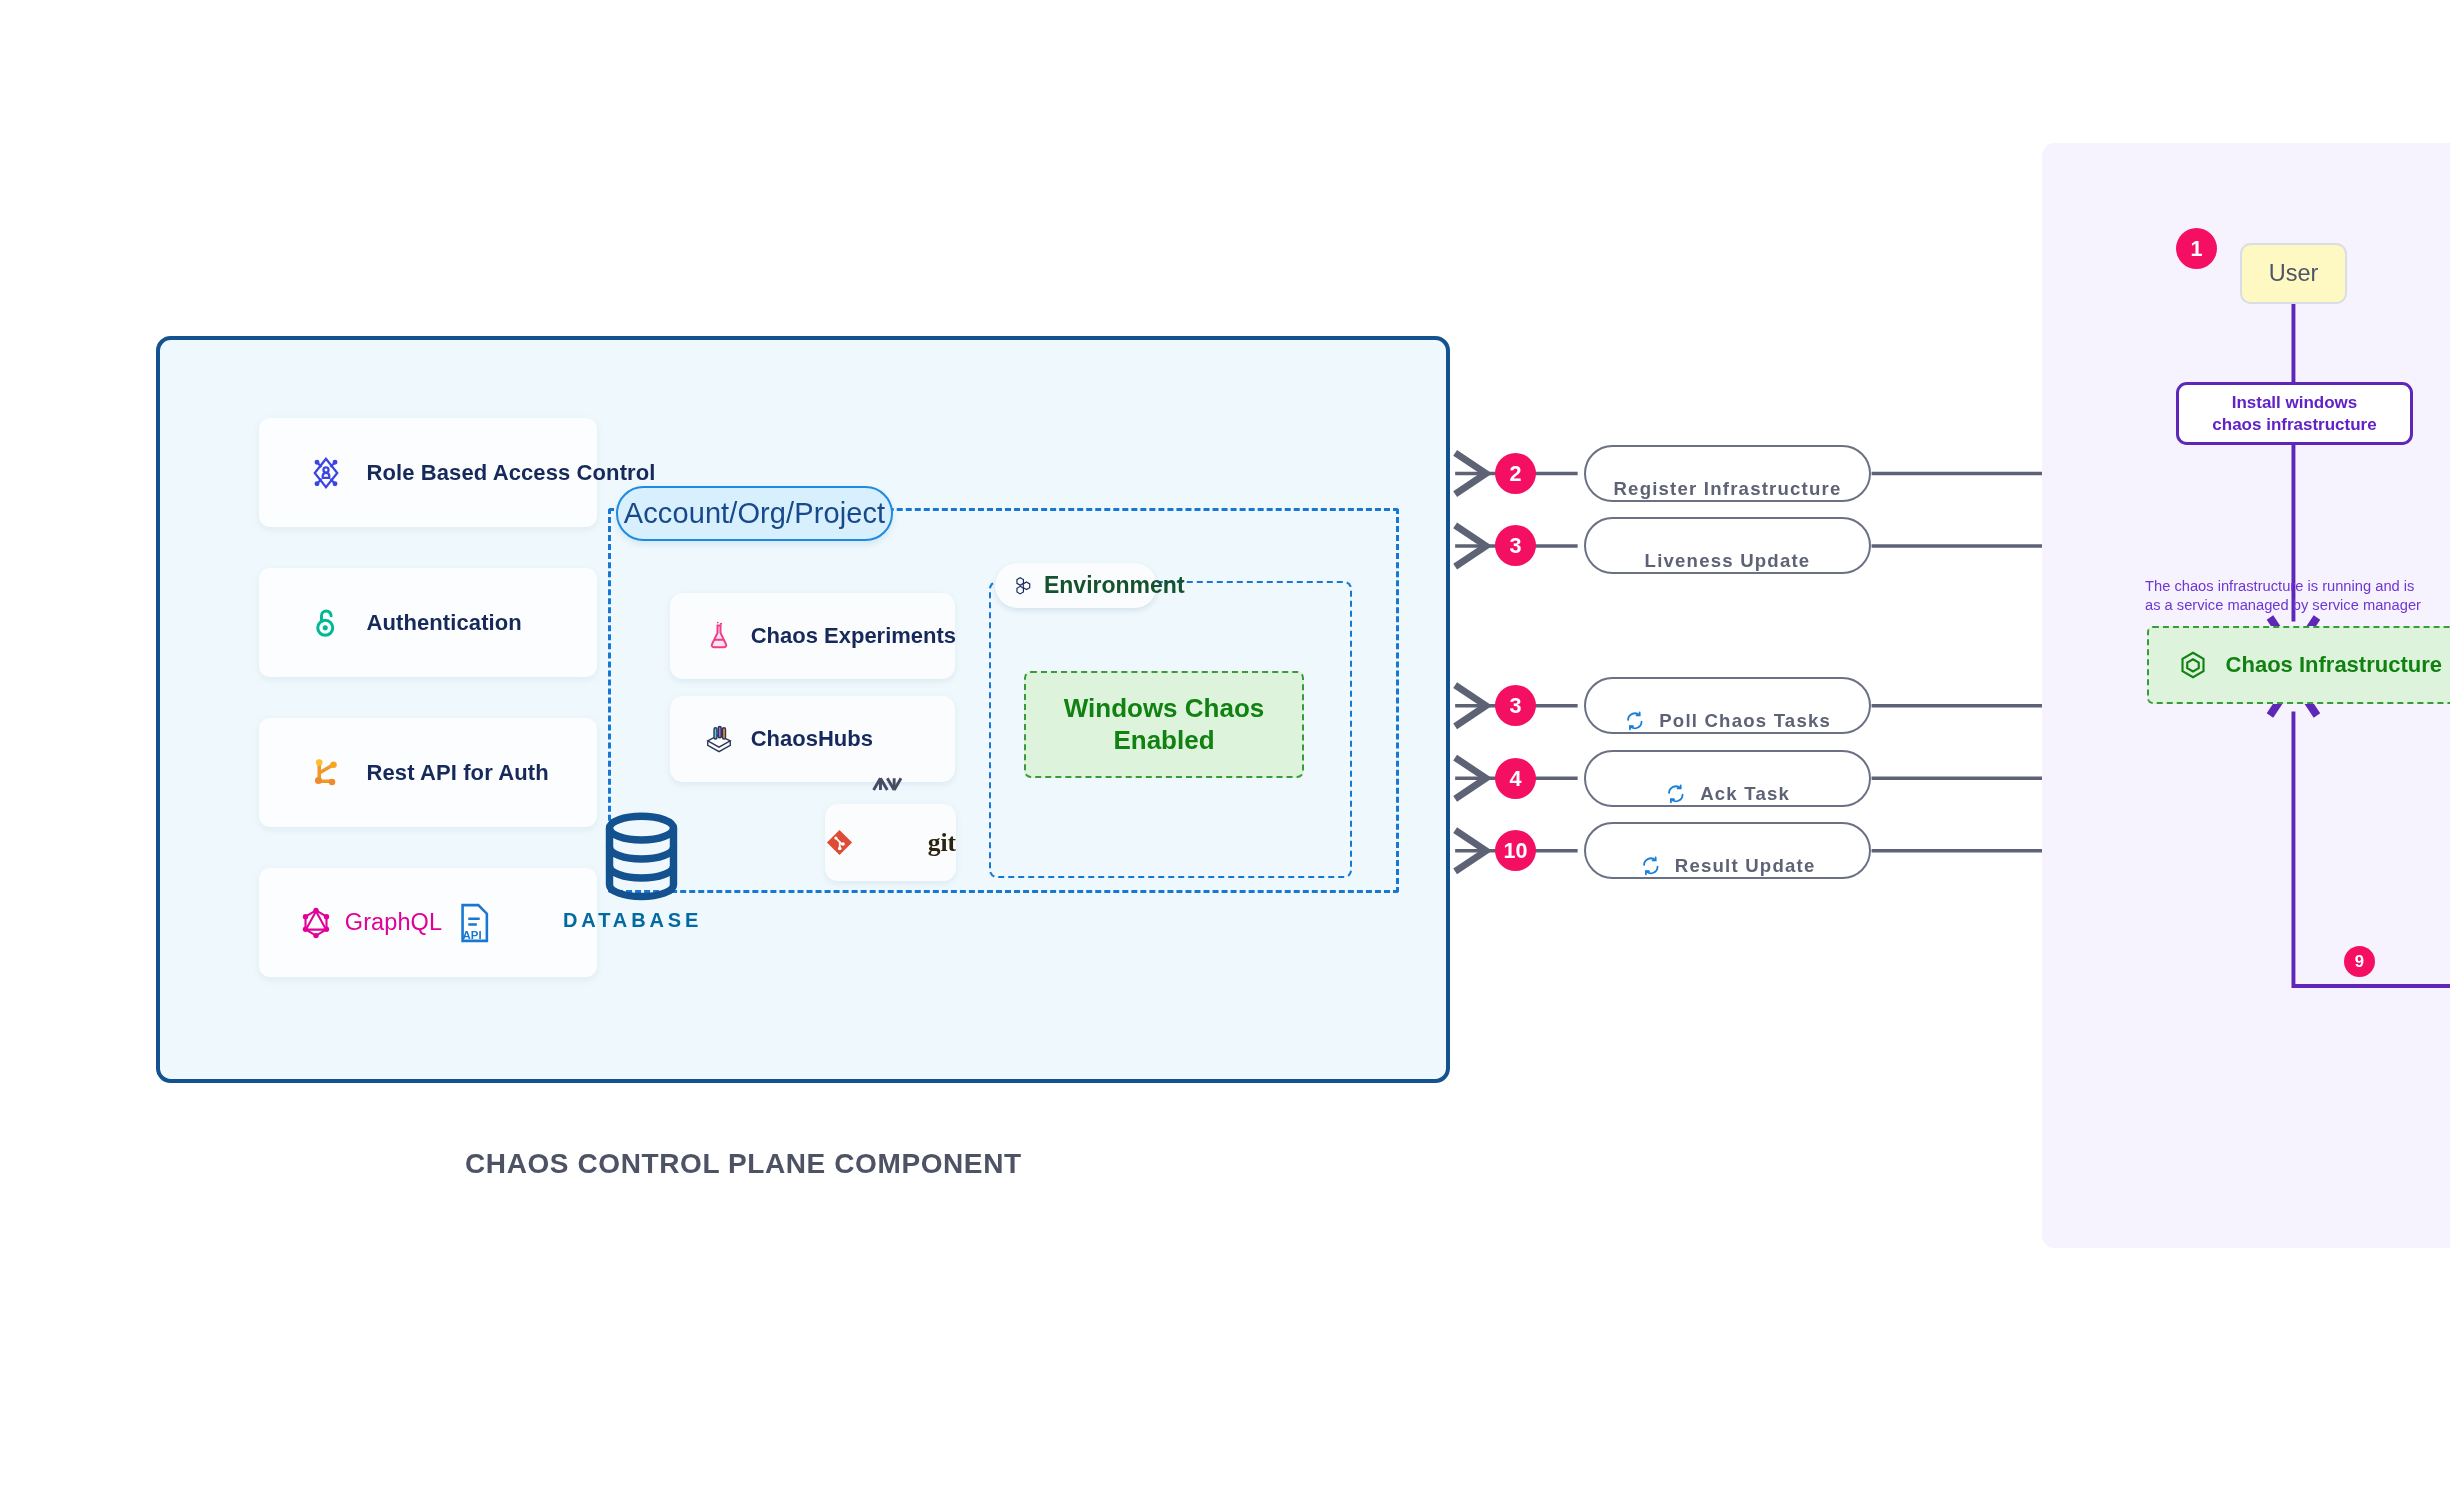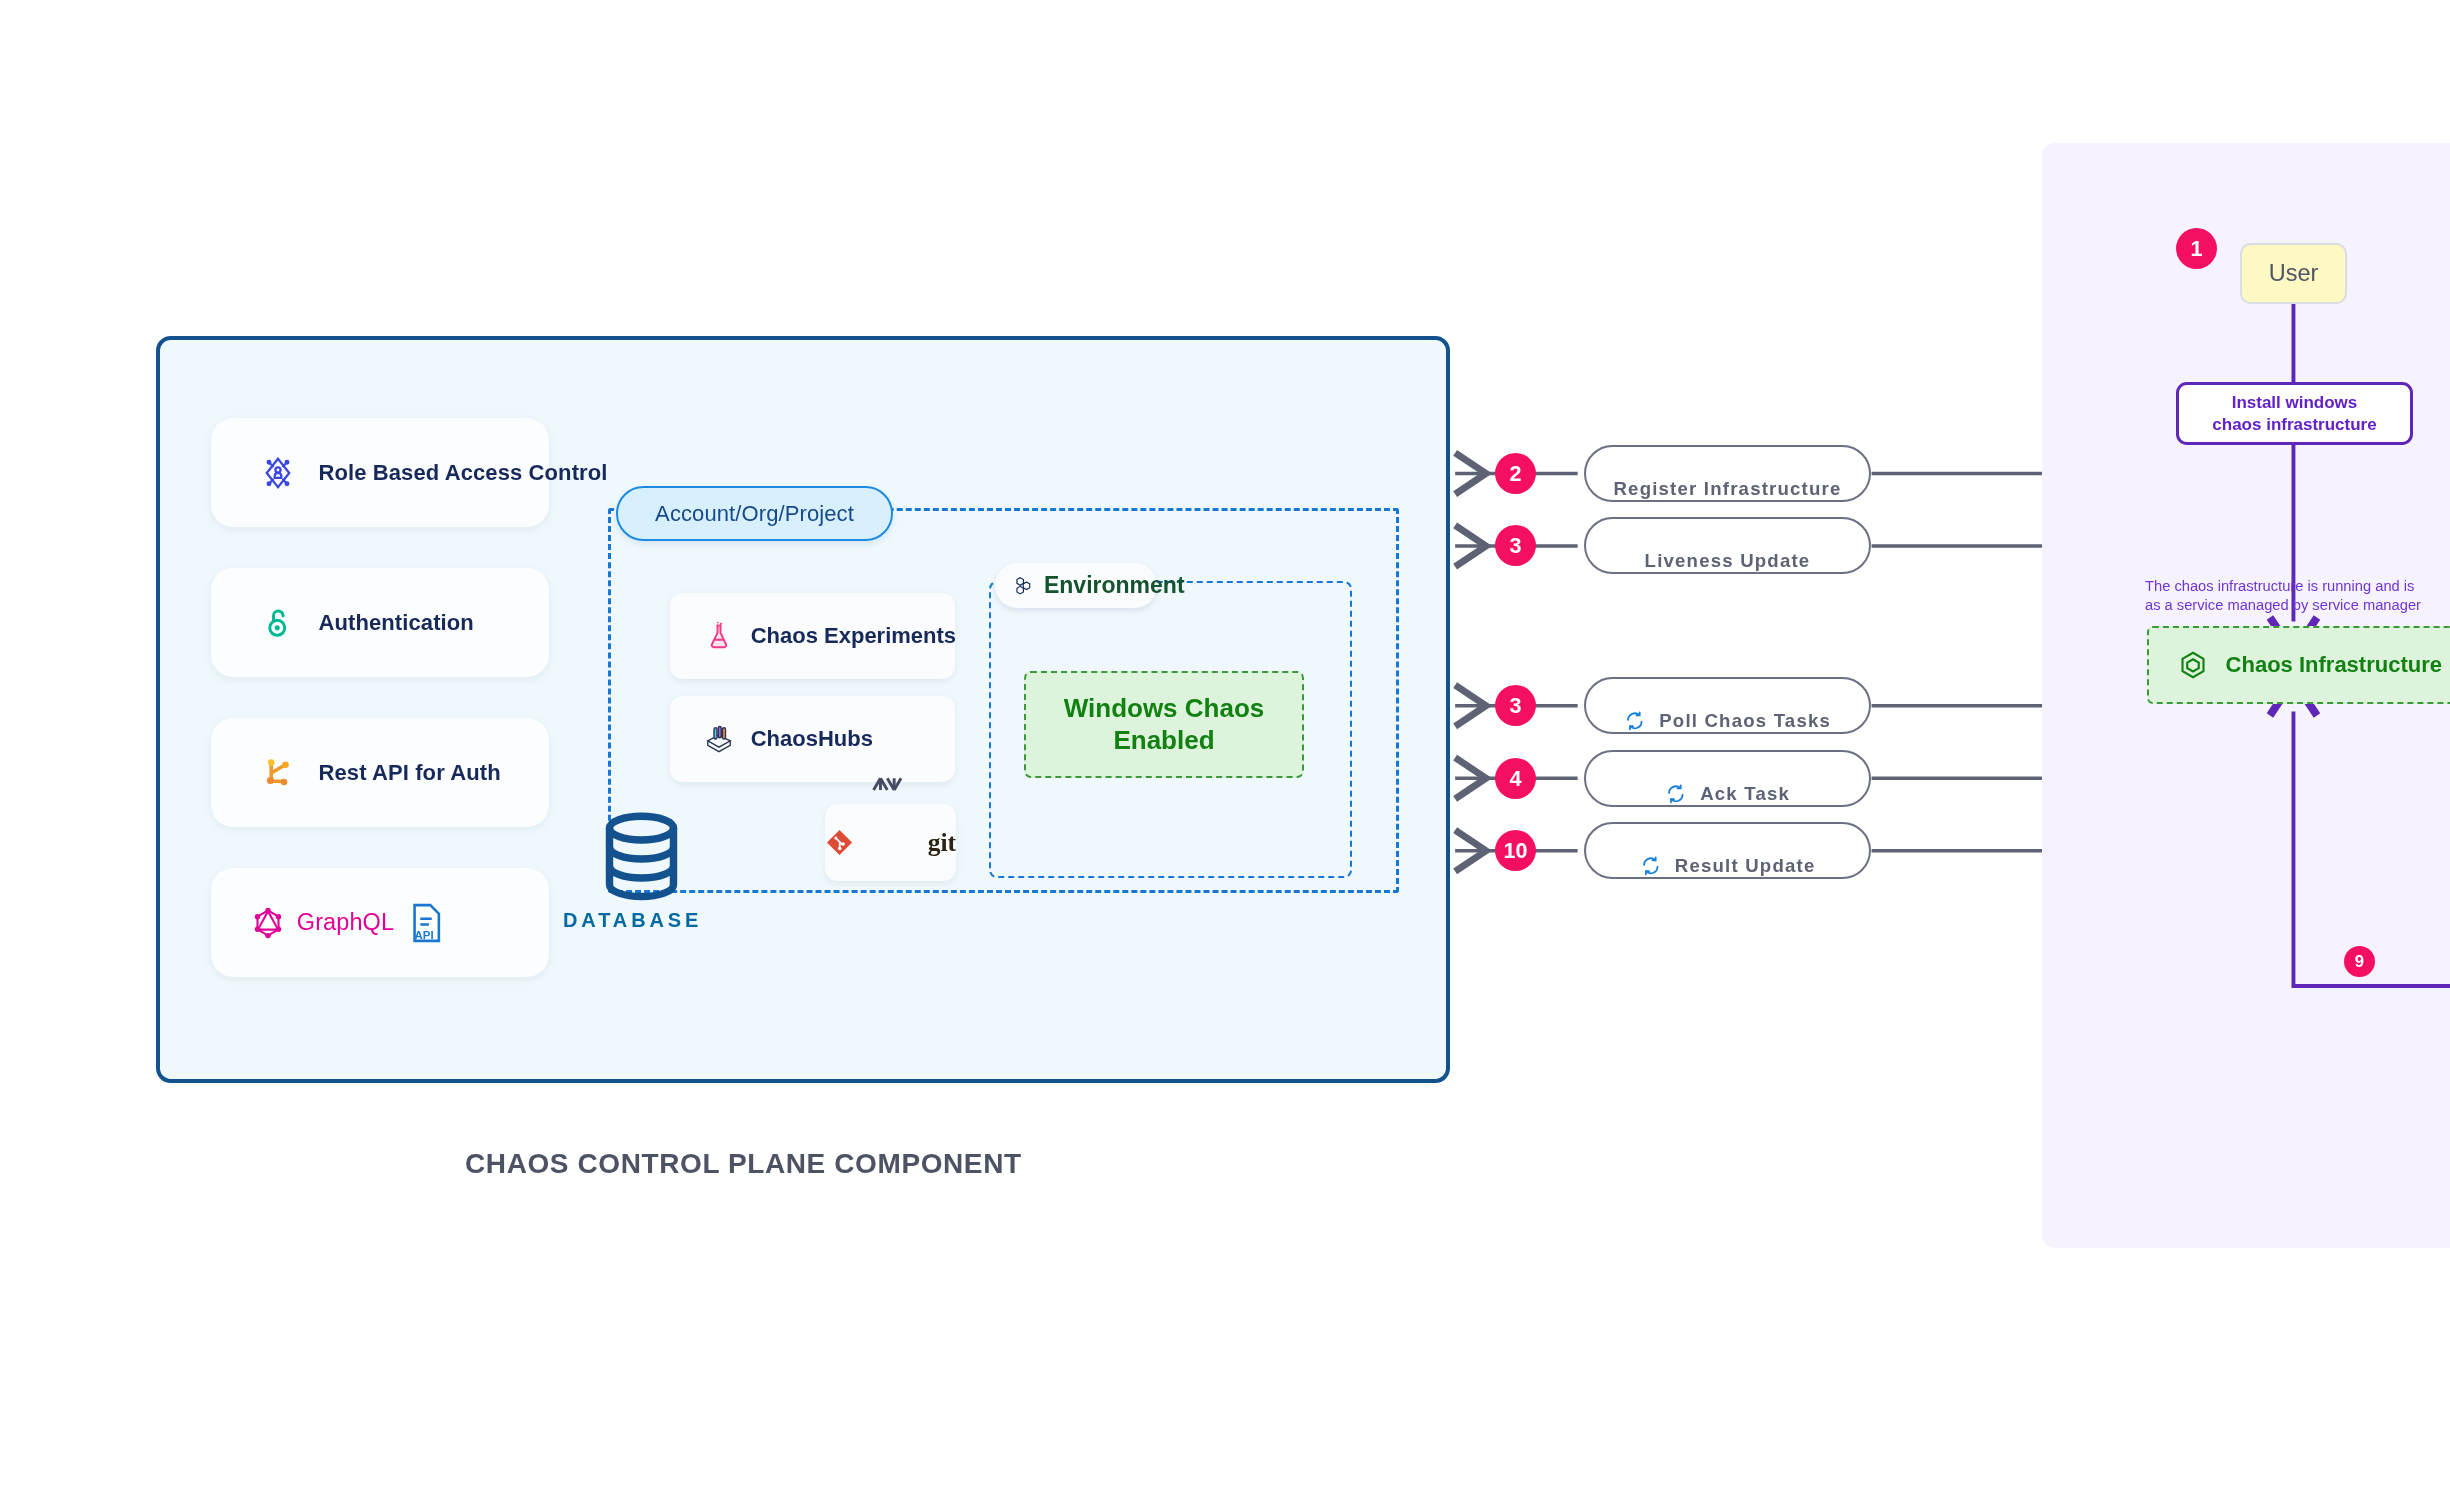--- a/index.html
+++ b/index.html
@@ -3,33 +3,33 @@
 <meta charset="utf-8">
 <style>
   html,body{margin:0;padding:0;background:#ffffff;}
   body{font-family:"Liberation Sans",sans-serif;}
   #root{position:relative;width:3778px;height:1505px;background:#ffffff;overflow:hidden;}
   .abs{position:absolute;box-sizing:border-box;}
 
   
   #control-plane{left:156px;top:336px;width:1294px;height:747px;background:#eff9fd;
       border:4.4px solid #14528f;border-radius:14.7px;}
-  .feat-card{background:#fcfdfe;border-radius:22px;box-shadow:0 2.9px 8.8px rgba(24,60,110,.07);
-      display:flex;align-items:center;padding-left:49px;gap:22.5px;}
+  .feat-card{background:#fcfdfe;border-radius:11px;box-shadow:0 2.9px 8.8px rgba(24,60,110,.07);
+      display:flex;align-items:center;padding-left:49px;gap:22.5px;margin-left:48px;}
   .feat-label{font-size:22px;font-weight:bold;color:#16295a;letter-spacing:0.1px;white-space:nowrap;}
 
   .mini-card{background:#fbfcfd;border-radius:12.7px;box-shadow:0 2.5px 7.8px rgba(24,60,110,.08);
       display:flex;align-items:center;padding-left:34px;gap:16.7px;}
   .mini-label{font-size:22px;font-weight:bold;color:#16295a;white-space:nowrap;}
 
   #aop-dashed{left:608px;top:508px;width:791px;height:385px;border:3.4px dashed #1678d4;border-radius:2.9px;}
   #aop-pill{left:616px;top:486px;width:277px;height:55px;background:#d8f0fd;border:2.5px solid #1e8ae0;
       border-radius:28px;display:flex;align-items:center;justify-content:center;
       box-shadow:0 3.4px 7.8px rgba(30,90,160,.12);}
-  #aop-pill span{font-size:22px;color:#164a8c;letter-spacing:0.1px;}
+  #aop-pill span{font-size:29px;color:#164a8c;letter-spacing:0.1px;}
 
   #env-dashed{left:989px;top:581px;width:363px;height:297px;border:2.9px dashed #1678d4;border-radius:7.8px;}
   #env-pill{left:995px;top:563px;width:162px;height:45px;background:#fbfcfd;border-radius:22.5px;
       display:flex;align-items:center;gap:9.8px;padding-left:17.6px;
       box-shadow:0 2.5px 6.9px rgba(24,60,110,.12);}
   #env-pill .t{font-size:23px;font-weight:bold;color:#14532d;}
 
   #win-chaos{left:1024px;top:671px;width:280px;height:107px;background:#ddf3dc;
       border:2px dashed #3a9a3a;border-radius:6.9px;display:flex;align-items:center;justify-content:center;}
   #win-chaos .t{font-size:26px;font-weight:bold;color:#118111;text-align:center;line-height:1.22;}

